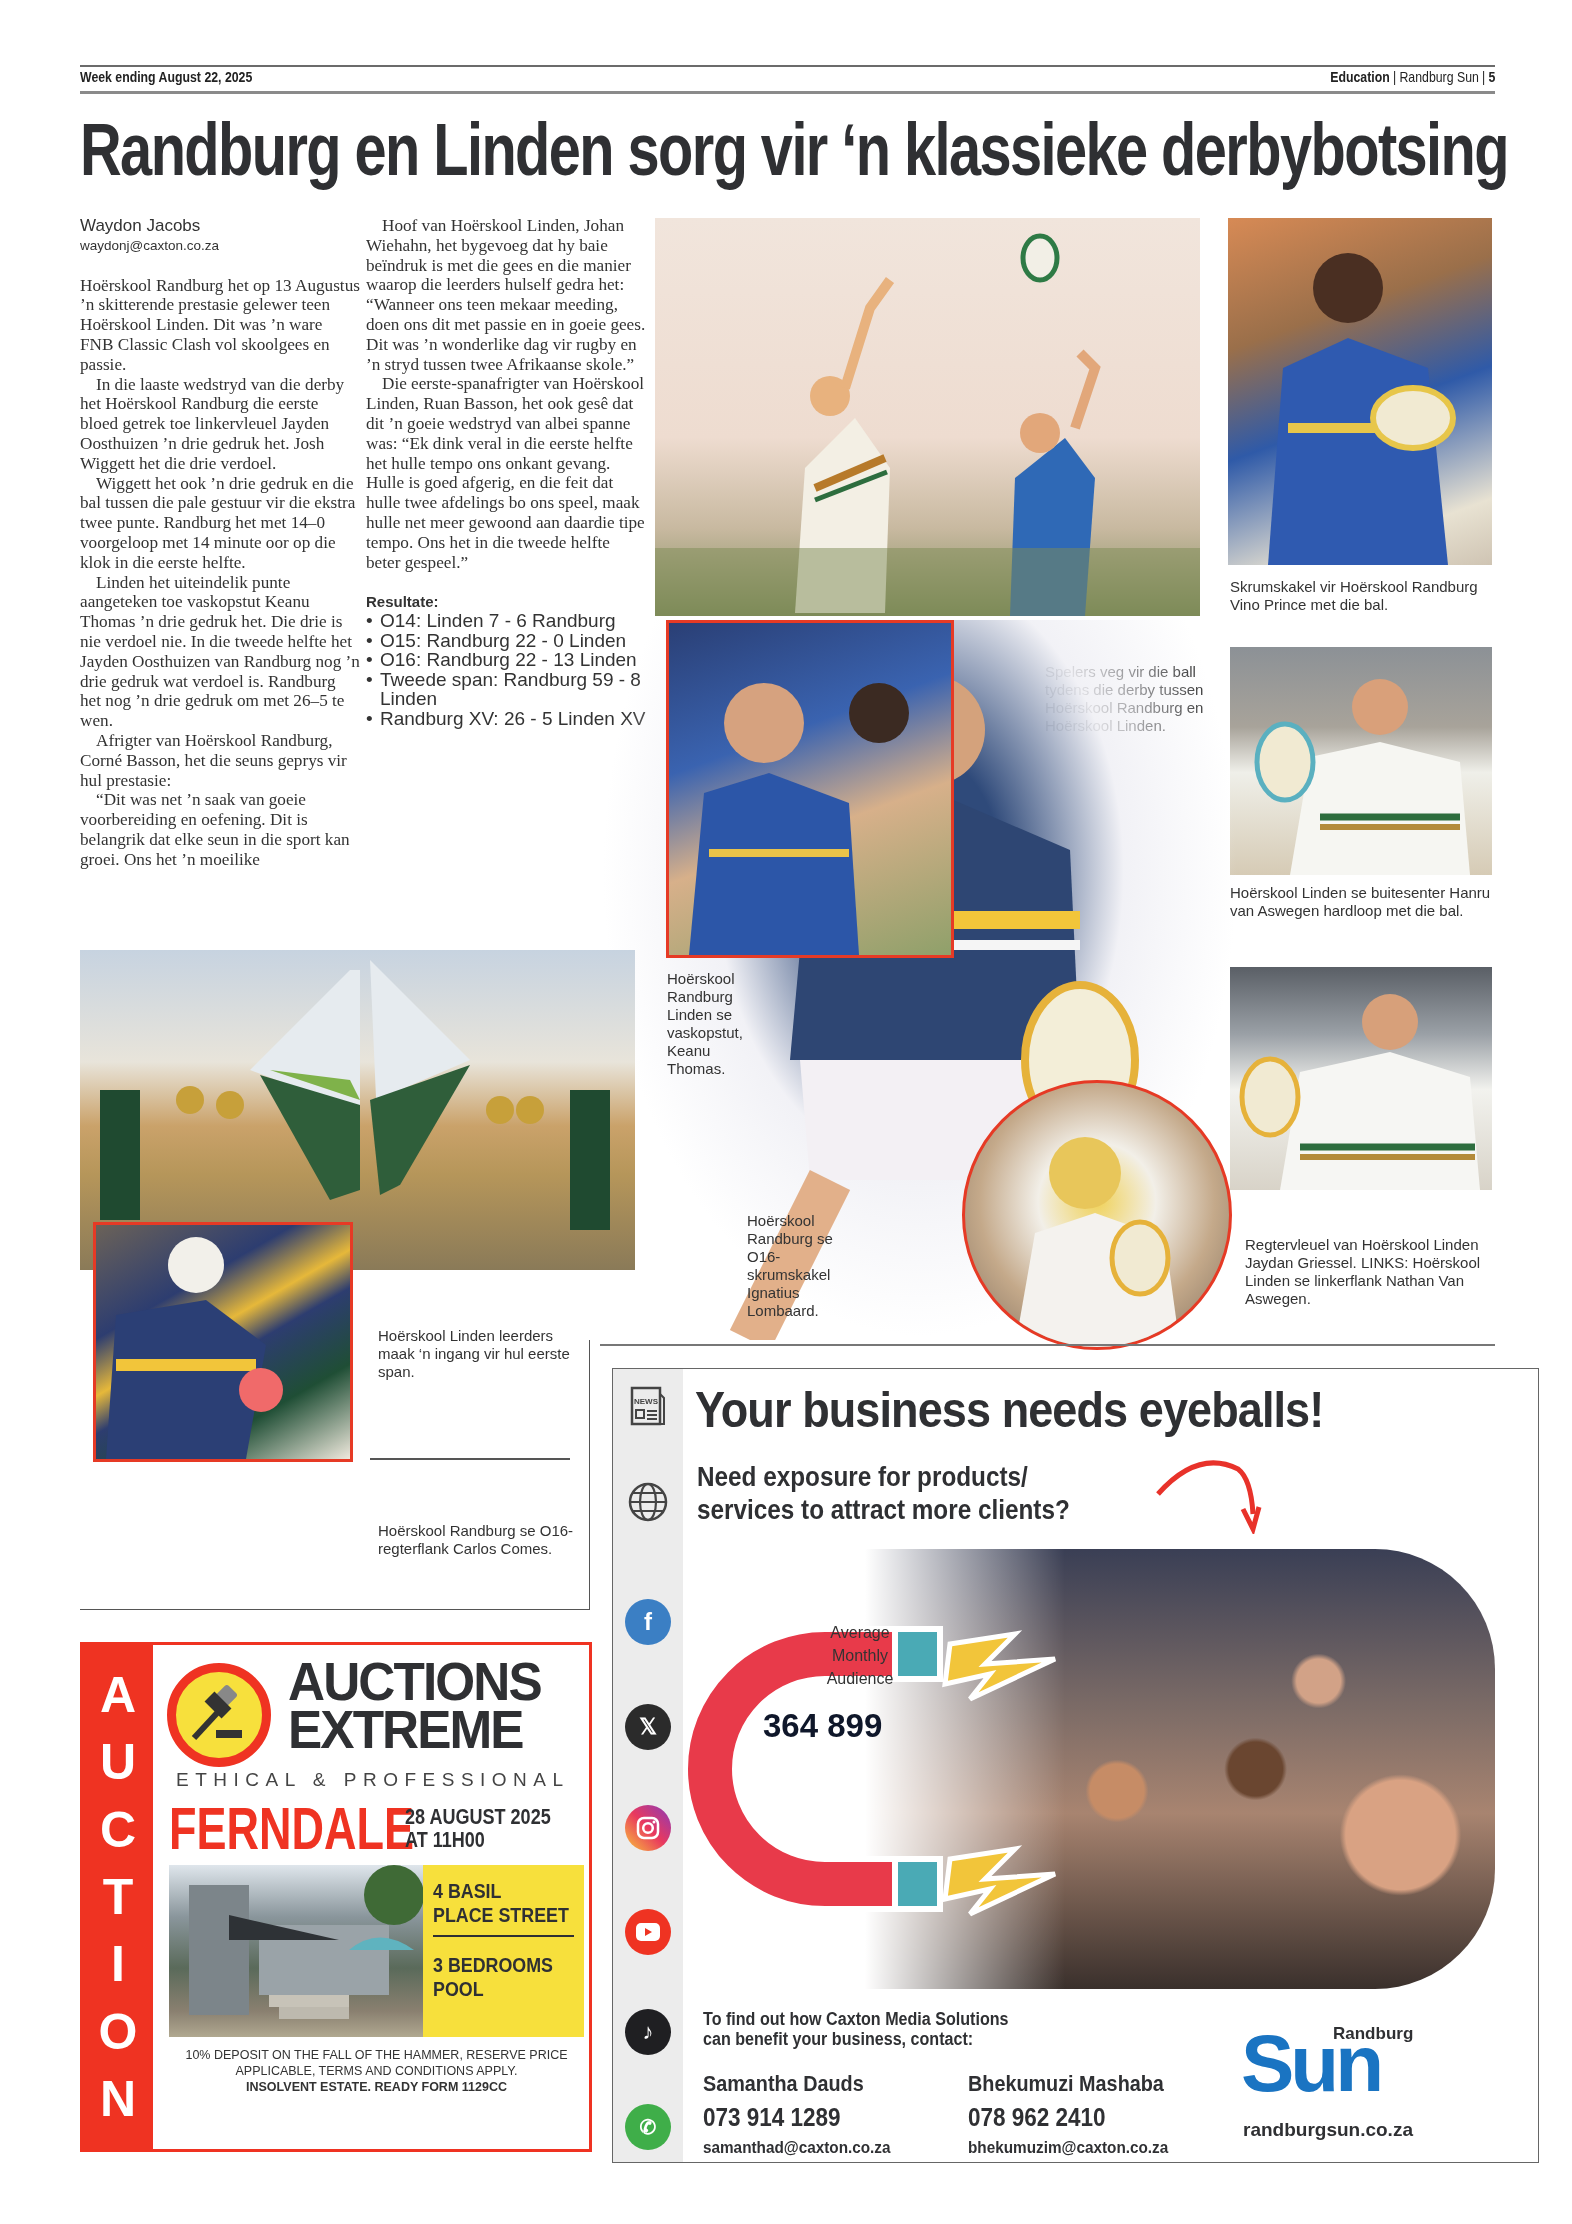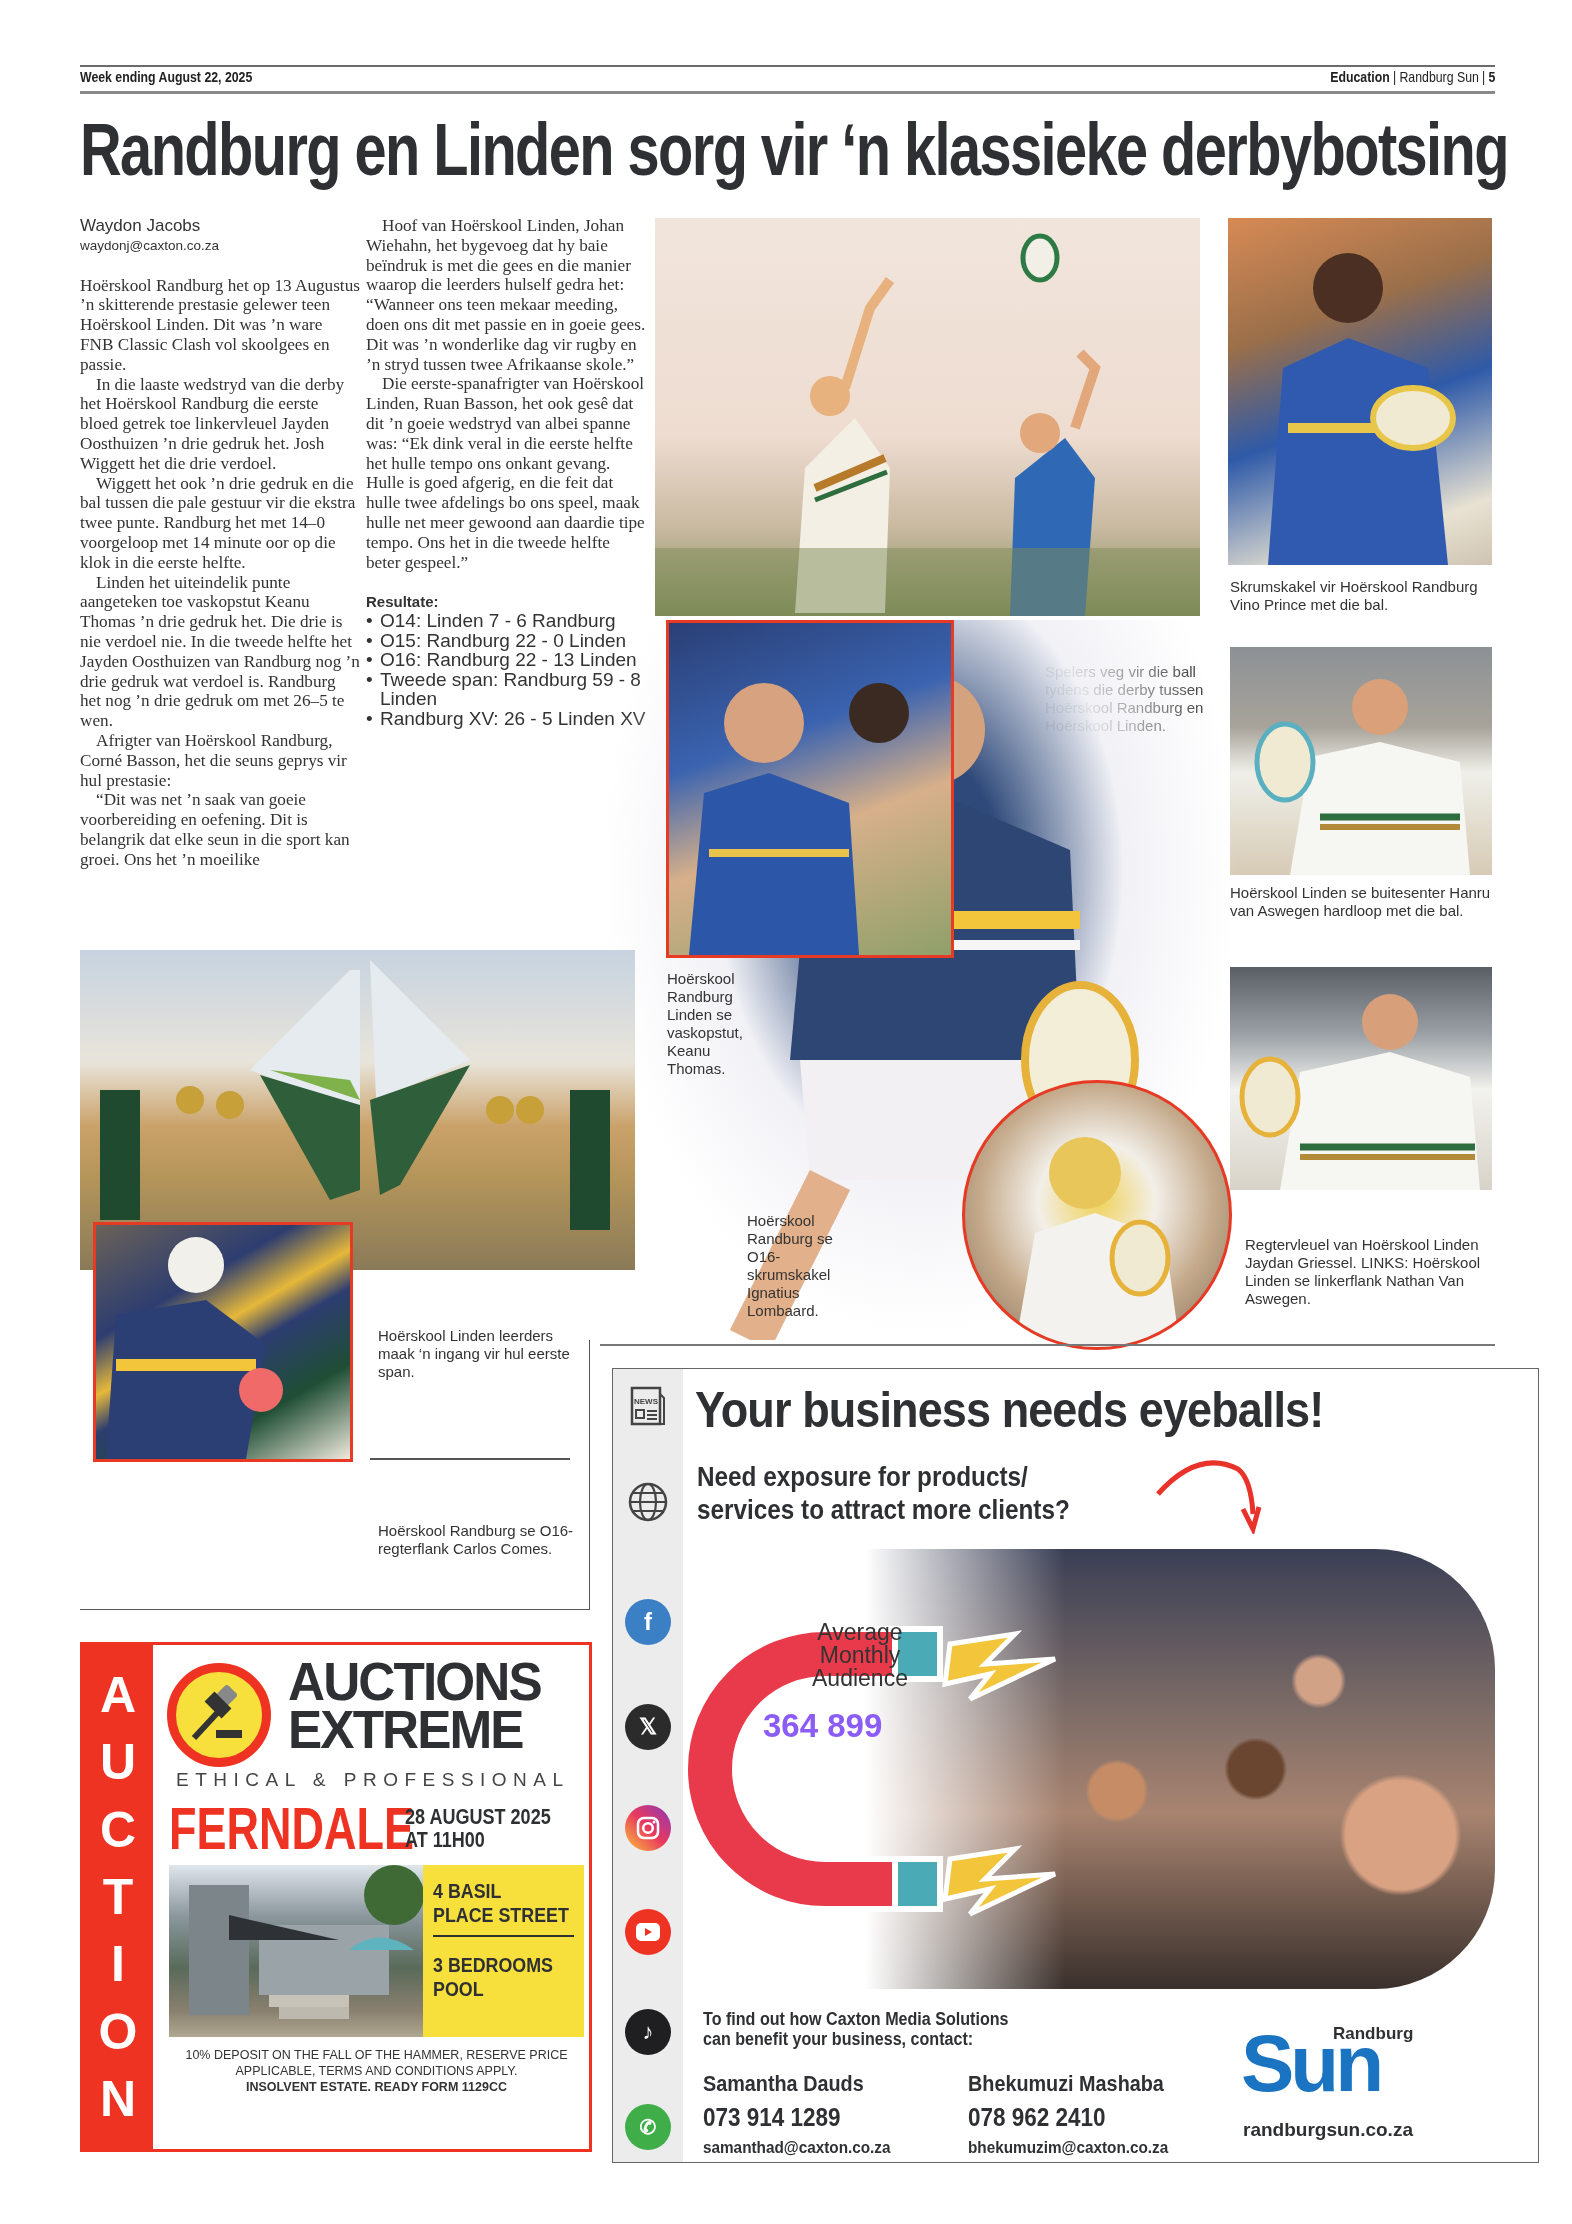--- a/index.html
+++ b/index.html
@@ -52,22 +52,22 @@
   .ad-title { position: absolute; left: 82px; top: 12px; font-family: "Liberation Sans", sans-serif; font-weight: bold; font-size: 50px; color: #2f3033; letter-spacing: -1px; transform: scaleX(0.9); transform-origin: left; white-space: nowrap; }
   .ad-sub { position: absolute; left: 84px; top: 92px; font-family: "Liberation Sans", sans-serif; font-weight: bold; font-size: 27px; line-height: 33px; color: #2f3033; transform: scaleX(0.9); transform-origin: left; white-space: nowrap; }
   .ad-hero { position: absolute; left: 72px; top: 180px; width: 810px; height: 440px; }
   .crowd { position: absolute; left: 180px; top: 0; width: 630px; height: 440px; border-radius: 0 120px 120px 0; background:
       radial-gradient(circle at 40% 55%, #c68c66 0 6%, transparent 7%),
       radial-gradient(circle at 62% 50%, #6a4630 0 6%, transparent 7%),
       radial-gradient(circle at 85% 65%, #d9a283 0 9%, transparent 10%),
       radial-gradient(circle at 72% 30%, #d2a287 0 4%, transparent 5%),
       linear-gradient(180deg, #3a3f55 0%, #7a6a66 35%, #a88470 60%, #3a302c 100%); }
   .crowd-fade { position: absolute; left: 180px; top: 0; width: 200px; height: 440px; background: linear-gradient(90deg, #ffffff 0%, rgba(255,255,255,0) 100%); }
-  .magnet-text { position: absolute; left: 110px; top: 72px; width: 130px; text-align: center; font-family: "Liberation Sans", sans-serif; font-size: 23px; line-height: 23px; color: #333; }
-  .magnet-num { position: absolute; left: 78px; top: 158px; width: 200px; font-family: "Liberation Sans", sans-serif; font-weight: bold; font-size: 33px; color: #8b5cf6; }
+  .magnet-text { position: absolute; left: 110px; top: 72px; width: 130px; text-align: center; font-family: "Liberation Sans", sans-serif; font-size: 16px; line-height: 23px; color: #333; }
+  .magnet-num { position: absolute; left: 78px; top: 158px; width: 200px; font-family: "Liberation Sans", sans-serif; font-weight: bold; font-size: 33px; color: #0f172a; }
   .ad-contact { position: absolute; left: 90px; top: 640px; font-family: "Liberation Sans", sans-serif; color: #2f3033; }
   .ad-contact-head { font-weight: bold; font-size: 17.5px; line-height: 20px; transform: scaleX(0.92); transform-origin: left; white-space: nowrap; }
   .person { position: absolute; top: 62px; font-family: "Liberation Sans", sans-serif; color: #2f3033; white-space: nowrap; }
   .person .nm { font-weight: bold; font-size: 22px; transform: scaleX(0.9); transform-origin: left; }
   .person .ph { font-weight: bold; font-size: 25px; margin-top: 6px; transform: scaleX(0.9); transform-origin: left; }
   .person .em { font-weight: bold; font-size: 17px; margin-top: 6px; transform: scaleX(0.9); transform-origin: left; }
   .sun-logo { position: absolute; left: 628px; top: 655px; width: 210px; height: 90px; }
   .sun-word { position: absolute; left: 0; top: 0; font-family: "Liberation Sans", sans-serif; font-weight: bold; font-size: 80px; line-height: 80px; color: #1a74c2; letter-spacing: -4px; }
   .sun-randburg { position: absolute; left: 92px; top: 0; font-family: "Liberation Sans", sans-serif; font-weight: bold; font-size: 17px; color: #2f3033; }
   .sun-url { position: absolute; left: 630px; top: 750px; font-family: "Liberation Sans", sans-serif; font-weight: bold; font-size: 19px; color: #2f3033; }

